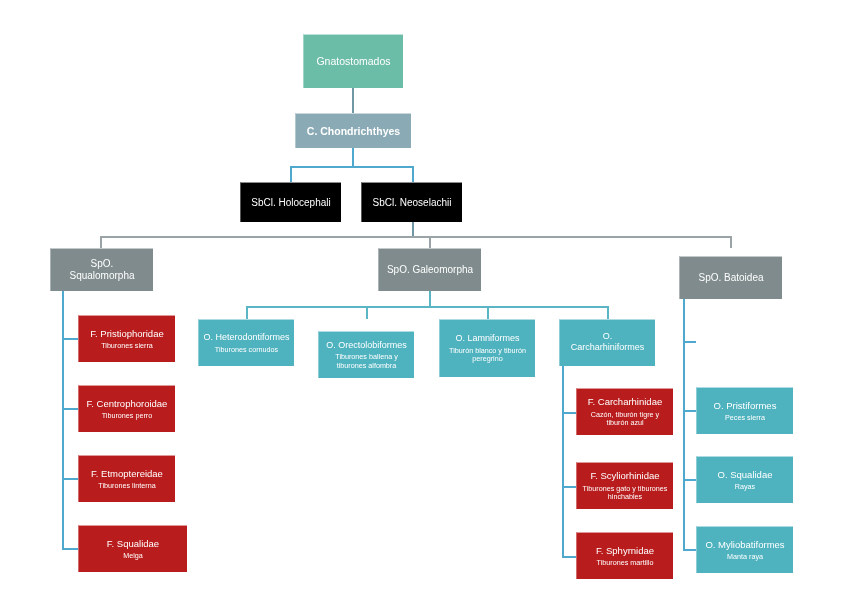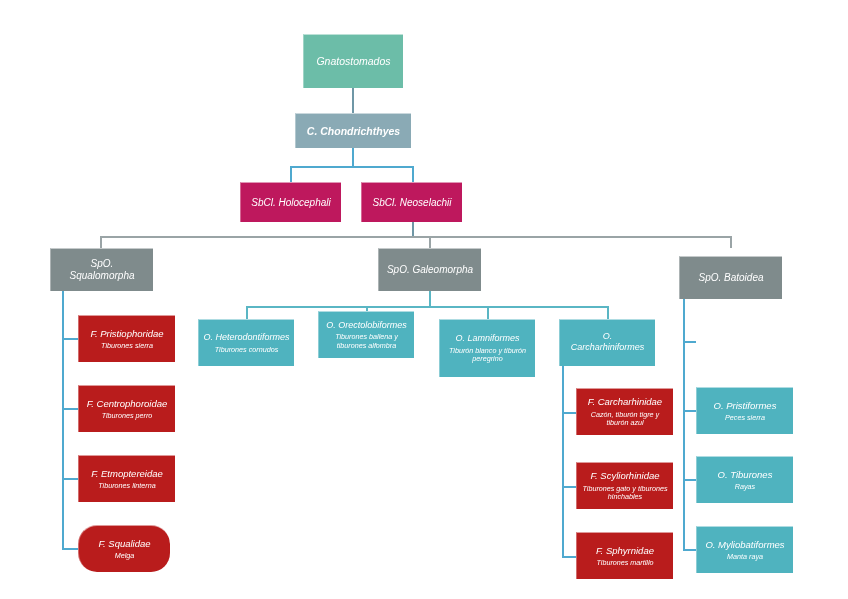--- a/index.html
+++ b/index.html
@@ -25,35 +25,34 @@
     flex-direction: column;
     align-items: center;
     justify-content: center;
     text-align: center;
     color: #ffffff;
     padding: 2px 4px;
     border-top: 1px solid rgba(255,255,255,0.55);
     border-left: 1px solid rgba(255,255,255,0.35);
     line-height: 1.18;
     z-index: 3;
-    font-style: italic;
   }
   .node .title {
     display: block;
     white-space: pre-line;
   }
   .node .sub {
     display: block;
     white-space: pre-line;
     margin-top: 3px;
   }
   
   .n-green  { background: #6cbda8; }
   .n-slate  { background: #8aaab5; }
-  .n-blue   { background: #be185d; text-align: right; }
+  .n-blue   { background: #000000; text-align: right; }
   .n-gray   { background: #7f8b8c; }
   .n-teal   { background: #4fb3bf; }
   .n-steel  { background: #b91c1c; }
 
   
   .t-16 .title { font-size: 10.5px; }
   .t-17 .title { font-size: 10.5px; font-weight: bold; }
   .t-13 .title { font-size: 10px; }
   .t-12 .title { font-size: 9.5px; }
   .t-11 .title { font-size: 9px; }
@@ -145,30 +144,30 @@
     <span class="sub">Tiburones sierra</span>
   </div>
   <div class="node n-steel t-12" style="left:78px; top:385px; width:97px; height:47px;">
     <span class="title">F. Centrophoroidae</span>
     <span class="sub">Tiburones perro</span>
   </div>
   <div class="node n-steel t-12" style="left:78px; top:455px; width:97px; height:47px;">
     <span class="title">F. Etmoptereidae</span>
     <span class="sub">Tiburones linterna</span>
   </div>
-  <div class="node n-steel t-12" style="left:78px; top:525px; width:92px; height:47px;border-radius:19px;">
+  <div class="node n-steel t-12" style="left:78px; top:525px; width:109px; height:47px;">
     <span class="title">F. Squalidae</span>
     <span class="sub">Melga</span>
   </div>
 
   <div class="node n-teal t-11" style="left:198px; top:319px; width:96px; height:47px;">
     <span class="title">O. Heterodontiformes</span>
     <span class="sub">Tiburones cornudos</span>
   </div>
-  <div class="node n-teal t-11" style="left:318px; top:311px; width:96px; height:47px;">
+  <div class="node n-teal t-11" style="left:318px; top:331px; width:96px; height:47px;">
     <span class="title">O. Orectolobiformes</span>
     <span class="sub">Tiburones ballena y
 tiburones alfombra</span>
   </div>
   <div class="node n-teal t-11" style="left:439px; top:319px; width:96px; height:58px;">
     <span class="title">O. Lamniformes</span>
     <span class="sub">Tiburón blanco y tiburón
 peregrino</span>
   </div>
   <div class="node n-teal t-11" style="left:559px; top:319px; width:96px; height:47px;">
@@ -190,21 +189,21 @@
   <div class="node n-steel t-12" style="left:576px; top:532px; width:97px; height:47px;">
     <span class="title">F. Sphyrnidae</span>
     <span class="sub">Tiburones martillo</span>
   </div>
 
   <div class="node n-teal t-12" style="left:696px; top:387px; width:97px; height:47px;">
     <span class="title">O. Pristiformes</span>
     <span class="sub">Peces sierra</span>
   </div>
   <div class="node n-teal t-12" style="left:696px; top:456px; width:97px; height:47px;">
-    <span class="title">O. Tiburones</span>
+    <span class="title">O. Squalidae</span>
     <span class="sub">Rayas</span>
   </div>
   <div class="node n-teal t-12" style="left:696px; top:526px; width:97px; height:47px;">
     <span class="title">O. Myliobatiformes</span>
     <span class="sub">Manta raya</span>
   </div>
 
 </div>
 
 </body></html>

